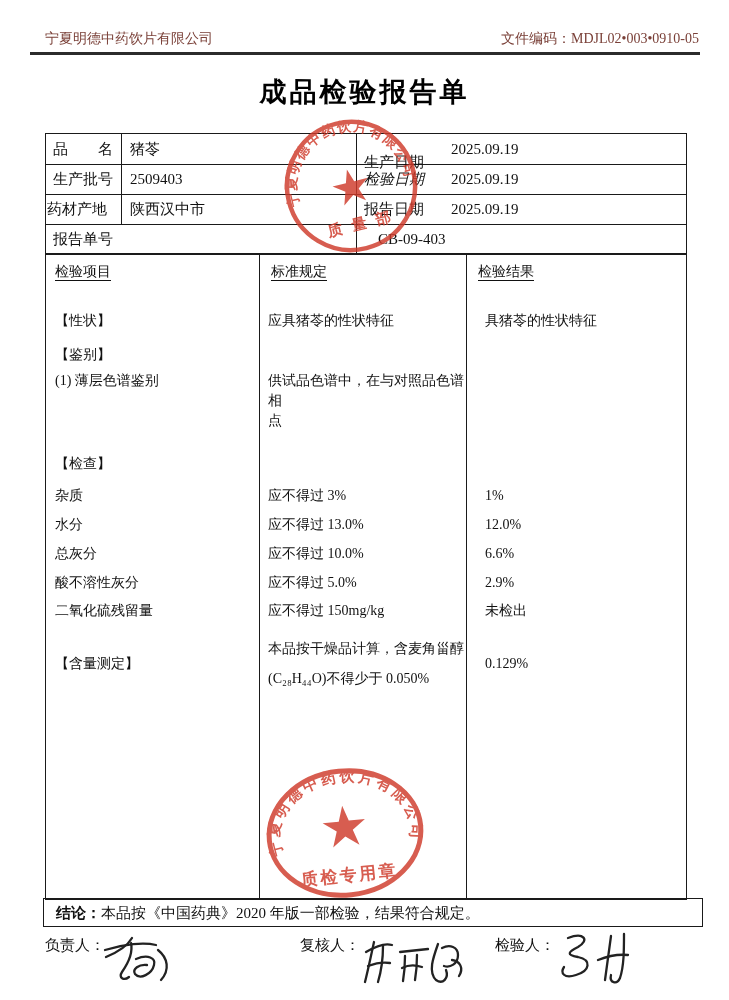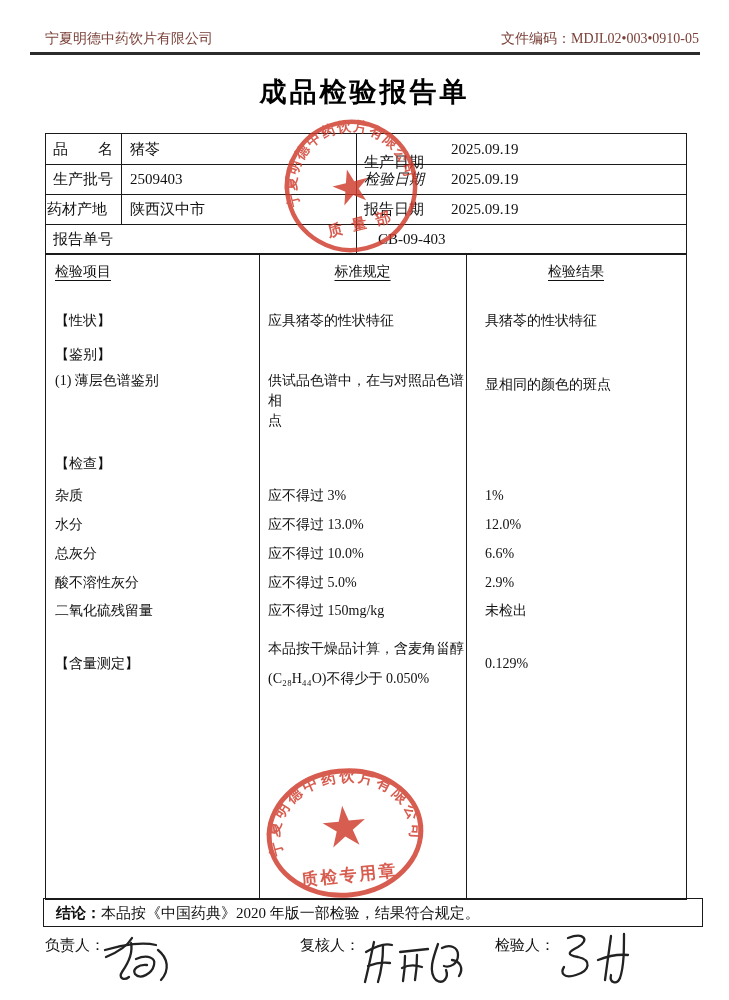--- a/index.html
+++ b/index.html
@@ -22,21 +22,21 @@
   .info-vline{position:absolute; width:1.2px; background:#1a1a1a;}
   .info-cell{position:absolute; font-size:15px; line-height:30px; height:30px; white-space:nowrap;}
   
   .main-table{left:45px; top:253px; width:640px; height:645px; border:1.6px solid #1a1a1a;}
   .main-vline{position:absolute; top:0; bottom:0; width:1.2px; background:#1a1a1a;}
   .mrow{position:absolute; left:0; width:100%; display:flex; font-size:14px; line-height:20px;}
   .c-item{width:213px; padding-left:9px; box-sizing:border-box;}
   .c-std{width:207px; padding-left:9px; box-sizing:border-box;}
   .c-res{width:220px; padding-left:19px; box-sizing:border-box;}
   .hdr-cell{text-decoration:underline; text-underline-offset:4px;}
-  .center{text-align:center; padding-left:0;}
+  .center{padding-left:12px;}
   .ml .line{display:block;}
   .lh28 .line{line-height:20px;}
   .lh30 .line{line-height:30px;}
   
   .stamp{position:absolute; opacity:0.82; pointer-events:none;}
   .stamp text{font-family:"Liberation Serif","DejaVu Serif",serif; font-weight:bold;}
   
   .conclusion{left:43px; top:898px; width:660px; height:29px; border:1.5px solid #1a1a1a;
               font-size:15px; line-height:28px; box-sizing:border-box; padding-left:12px; white-space:nowrap;}
   .conclusion b{font-weight:bold;}
@@ -105,21 +105,20 @@
       <div class="c-std"></div>
       <div class="c-res"></div>
     </div>
 
     <div class="mrow lh28 ml" style="top:117px;">
       <div class="c-item">(1) 薄层色谱鉴别</div>
       <div class="c-std">
         <span class="line">供试品色谱中，在与对照品色谱相</span>
         <span class="line">点</span>
       </div>
-      <div class="c-res" style="line-height:28px;">显相同的颜色的斑点</div>
     </div>
 
     <div class="mrow" style="top:200px;">
       <div class="c-item">【检查】</div>
       <div class="c-std"></div>
       <div class="c-res"></div>
     </div>
 
     <div class="mrow" style="top:232px;">
       <div class="c-item">杂质</div>

